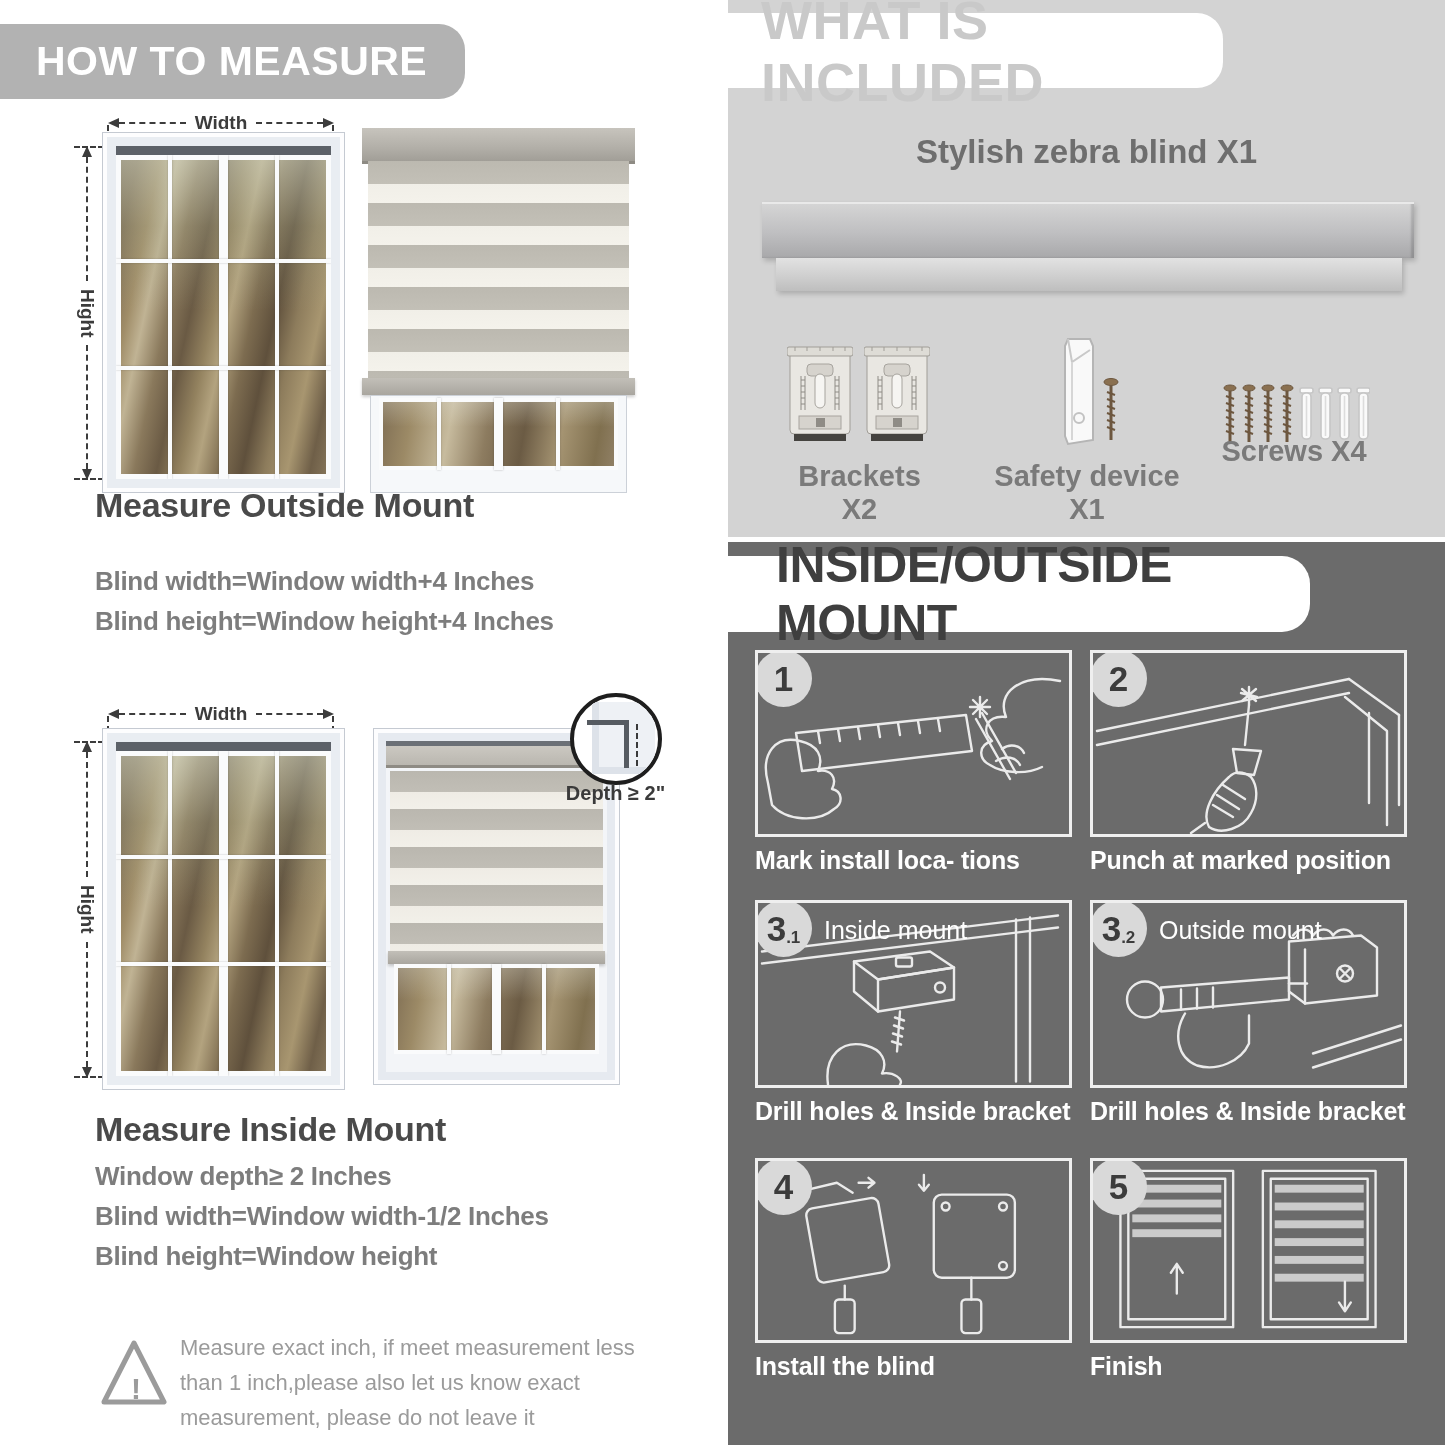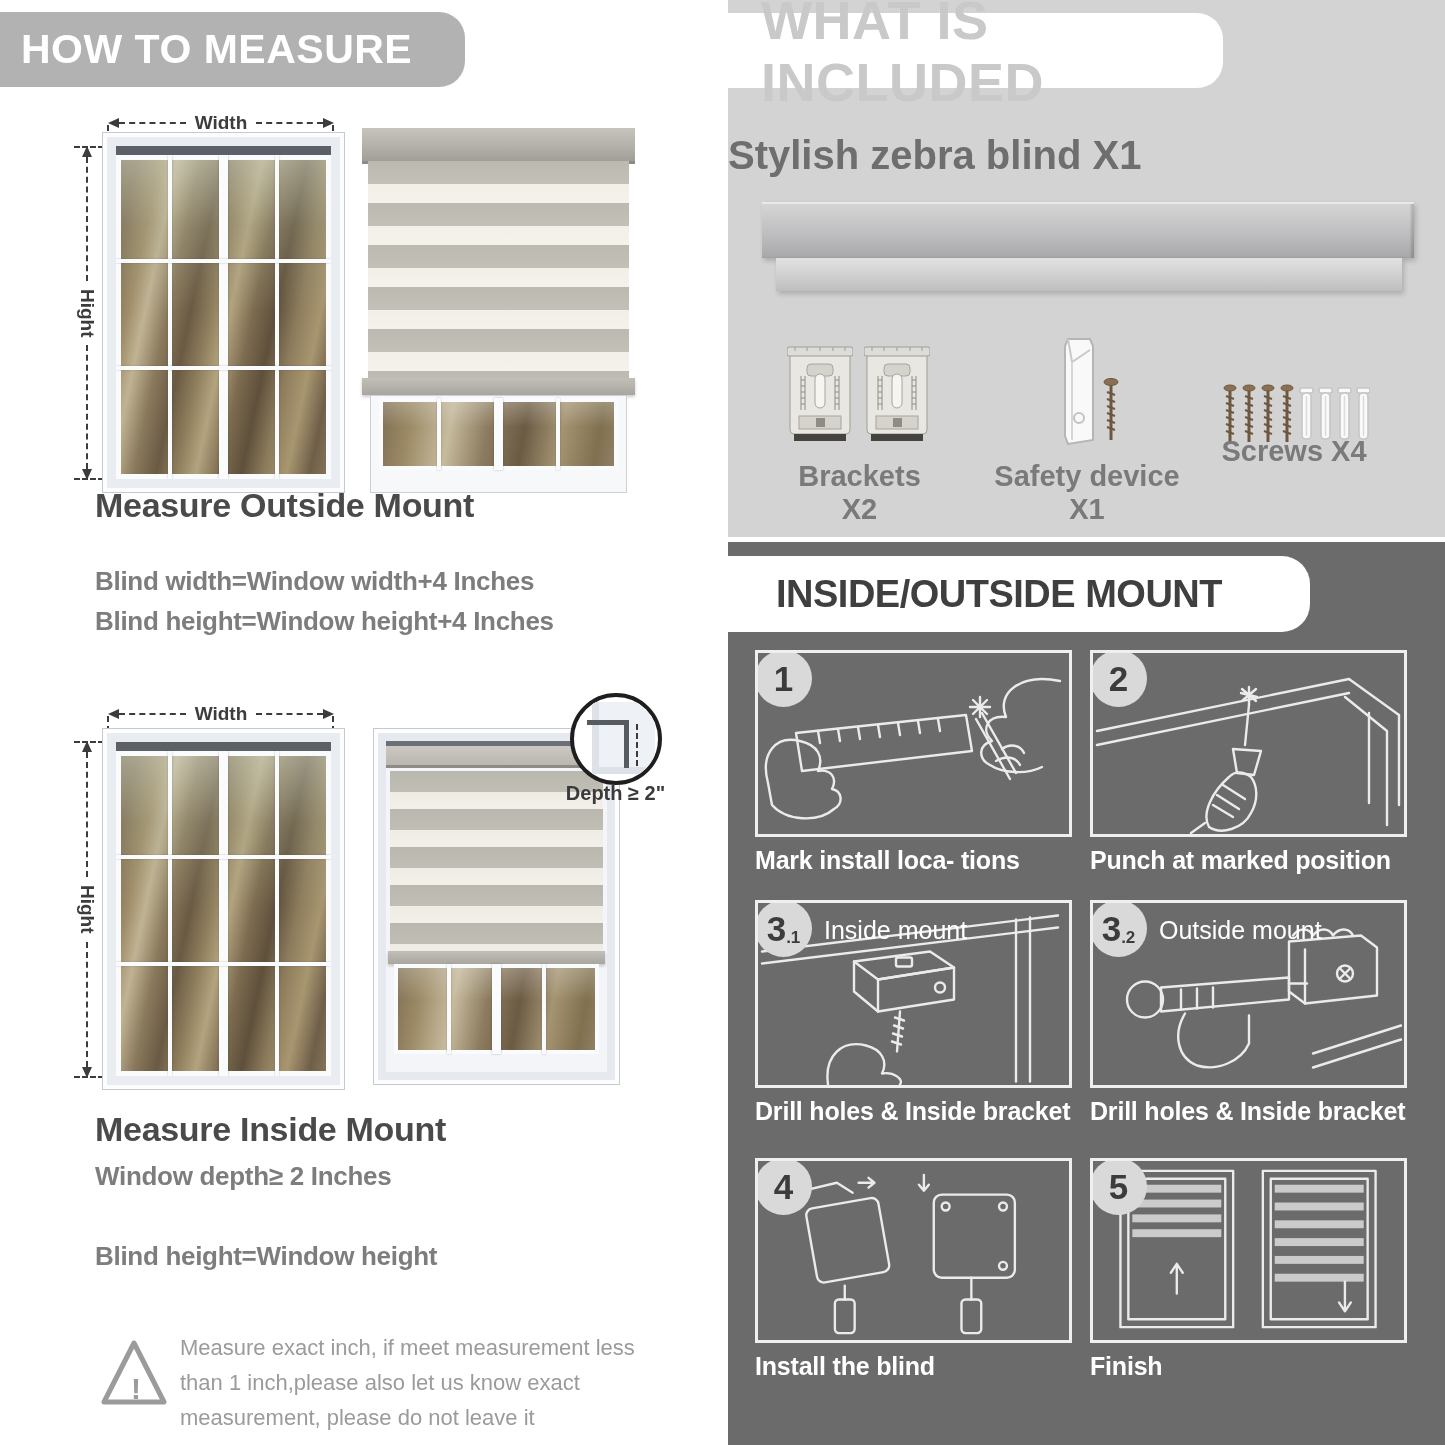--- a/index.html
+++ b/index.html
@@ -1,31 +1,31 @@
 <!DOCTYPE html>
 <html><head>
 <meta charset="utf-8">
 <style>
   html,body{margin:0;padding:0;background:#ffffff;}
   body{font-family:"Liberation Sans","DejaVu Sans",sans-serif;}
   .canvas{position:relative;width:1445px;height:1445px;background:#ffffff;overflow:hidden;}
   .abs{position:absolute;}
 
   
-  .banner-left{left:0;top:12px;width:465px;height:75px;background:#b2b2b2;border-radius:0 26px 26px 0;
-    display:flex;align-items:center;padding-left:21px;box-sizing:border-box;}
+  .banner-left{left:0;top:24px;width:465px;height:75px;background:#b2b2b2;border-radius:0 26px 26px 0;
+    display:flex;align-items:center;padding-left:36px;box-sizing:border-box;}
   .banner-left span{color:#ffffff;font-size:41px;font-weight:bold;letter-spacing:.5px;}
   .panel-light{left:728px;top:0;width:717px;height:537px;background:#d3d3d3;}
   .panel-dark{left:728px;top:542px;width:717px;height:903px;background:#6b6b6b;}
   .banner-included{left:728px;top:13px;width:495px;height:75px;background:#ffffff;border-radius:0 26px 26px 0;
     display:flex;align-items:center;padding-left:33px;box-sizing:border-box;}
   .banner-included span{color:#c9c9c9;font-size:54px;font-weight:bold;letter-spacing:.5px;}
   .banner-mount{left:728px;top:556px;width:582px;height:76px;background:#ffffff;border-radius:0 28px 28px 0;
     display:flex;align-items:center;padding-left:48px;box-sizing:border-box;}
-  .banner-mount span{color:#3f3f3f;font-size:38px;font-weight:bold;letter-spacing:-.5px;}
+  .banner-mount span{color:#3f3f3f;font-size:50px;font-weight:bold;letter-spacing:-.5px;}
 
   
   .h-dim{display:flex;align-items:center;height:20px;color:#3c3c3c;}
   .h-dim .dline{flex:1;border-top:2px dashed #3c3c3c;height:0;}
   .h-dim .dim-label{padding:0 9px;font-size:19px;font-weight:bold;white-space:nowrap;}
   .ah{width:0;height:0;}
   .ah-l{border-right:11px solid #3c3c3c;border-top:5px solid transparent;border-bottom:5px solid transparent;}
   .ah-r{border-left:11px solid #3c3c3c;border-top:5px solid transparent;border-bottom:5px solid transparent;}
   .vdrop{width:0;border-left:2px dashed #3c3c3c;}
   .htick{height:0;border-top:2px dashed #3c3c3c;}
@@ -66,21 +66,21 @@
   .mag-dark{position:absolute;left:16%;top:27%;width:50%;height:58%;border-top:5px solid #565b61;border-right:5px solid #565b61;box-sizing:border-box;}
   .mag-dash{position:absolute;left:74%;top:32%;height:50%;width:0;border-left:2px dashed #3a3a3a;}
 
   
   .sec-title{font-size:34px;font-weight:bold;color:#4a4a4a;letter-spacing:-.3px;}
   .sec-line{font-size:26px;font-weight:bold;color:#7d7d7d;letter-spacing:-.3px;}
   .warn-text{font-size:22px;font-weight:500;color:#9b9b9b;line-height:35px;width:460px;}
   .depth-label{font-size:20px;font-weight:bold;color:#3a3a3a;text-align:center;}
 
   
-  .blind-label{left:728px;top:133px;width:717px;font-size:40px;font-weight:bold;color:#6e6e6e;}
+  .blind-label{left:728px;top:133px;width:717px;text-align:center;font-size:33px;font-weight:bold;color:#6e6e6e;}
   .headrail{left:762px;top:202px;width:652px;height:56px;
     background:linear-gradient(180deg,#d6d6d6 0%,#bfbfc1 55%,#a8a8aa 100%);
     box-shadow:inset 0 2px 0 #e9e9e9, inset -3px 0 2px rgba(0,0,0,.15), 2px 3px 5px rgba(0,0,0,.18);}
   .headrail2{left:776px;top:258px;width:626px;height:33px;
     background:linear-gradient(180deg,#e2e2e2 0%,#cdcdcd 60%,#bebebe 100%);
     box-shadow:2px 3px 5px rgba(0,0,0,.18);}
   .inc-label{font-size:29px;font-weight:bold;color:#7a7a7a;text-align:center;}
 
   
   .step{position:absolute;width:317px;}
@@ -204,20 +204,21 @@
 
   <div class="abs magnifier" style="left:570px;top:693px;">
     <div class="mag-face"></div>
     <div class="mag-dark"></div>
     <div class="mag-dash"></div>
   </div>
   <div class="abs depth-label" style="left:558px;top:782px;width:115px;">Depth ≥ 2"</div>
 
   <div class="abs sec-title" style="left:95px;top:1110px;">Measure Inside Mount</div>
   <div class="abs sec-line" style="left:95px;top:1161px;">Window depth≥ 2 Inches</div>
+  <div class="abs sec-line" style="left:95px;top:1201px;">Blind width=Window width-1/2 Inches</div>
   <div class="abs sec-line" style="left:95px;top:1241px;">Blind height=Window height</div>
 
   <svg class="abs" style="left:98px;top:1334px;" width="72" height="78" viewBox="0 0 72 78">
     <path d="M36 9 L66 68 L6 68 Z" fill="none" stroke="#9b9b9b" stroke-width="5" stroke-linejoin="round"></path>
   </svg>
   <div class="abs" style="left:131px;top:1372px;color:#9b9b9b;font-size:30px;font-weight:bold;">!</div>
   <div class="abs warn-text" style="left:180px;top:1330px;">Measure exact inch, if meet measurement less than 1 inch,please also let us know exact measurement, please do not leave it</div>
 
   <div class="abs banner-included">
     <span>WHAT IS INCLUDED</span>

